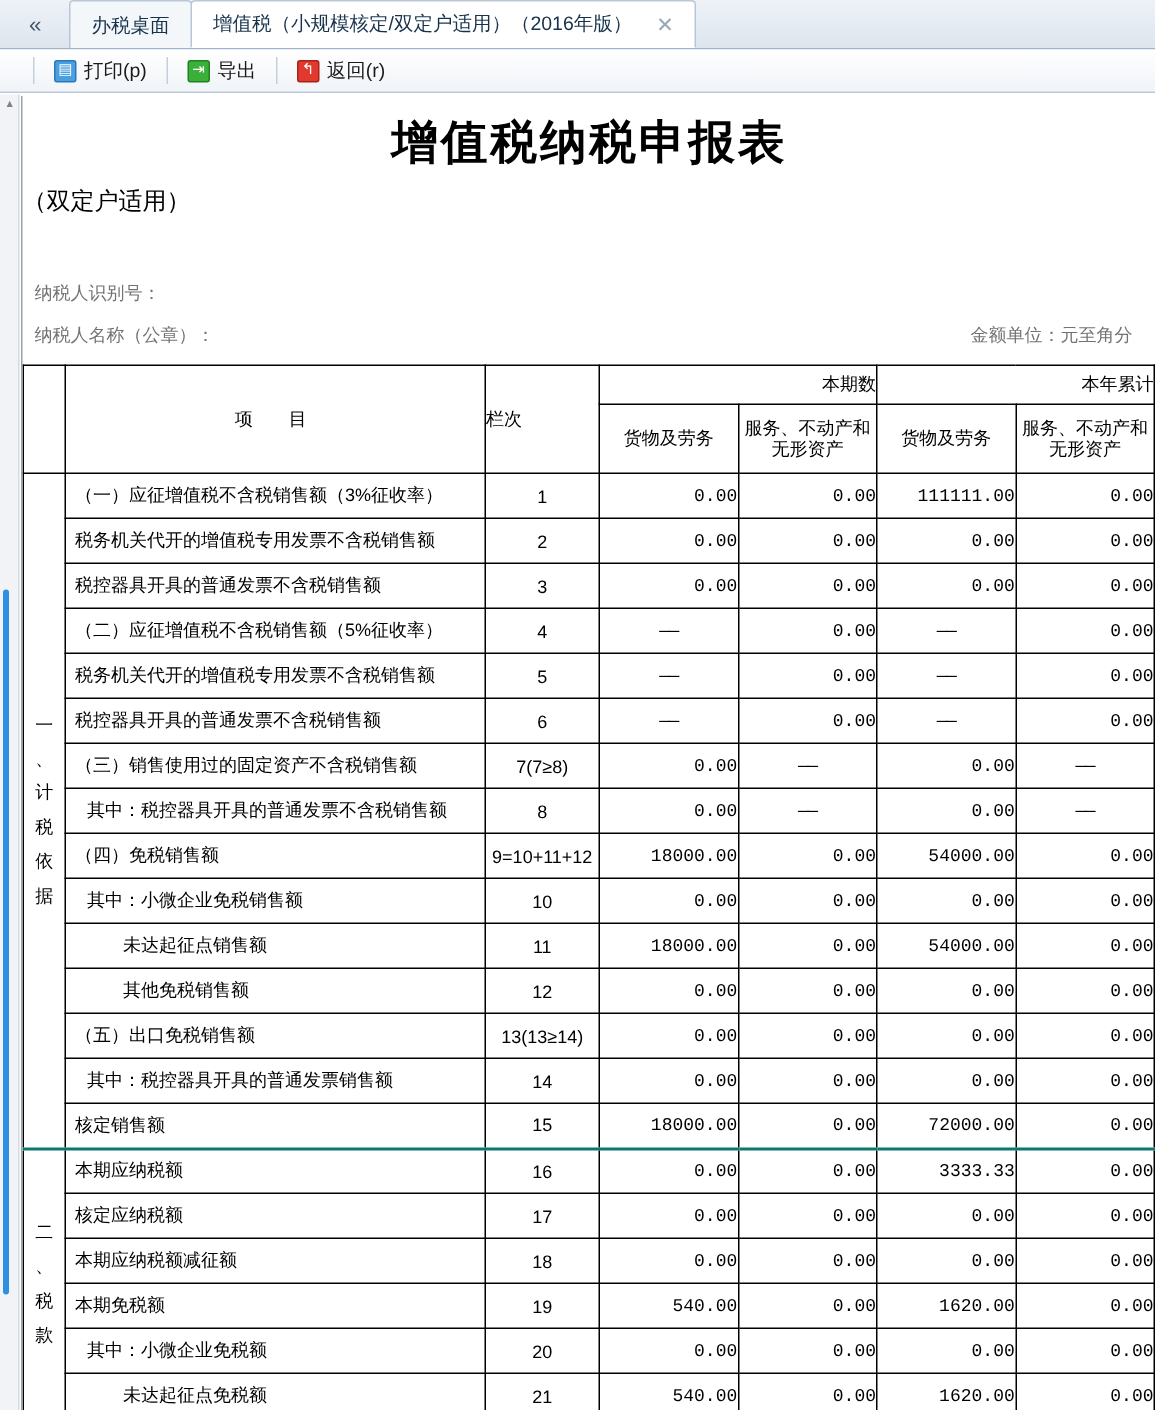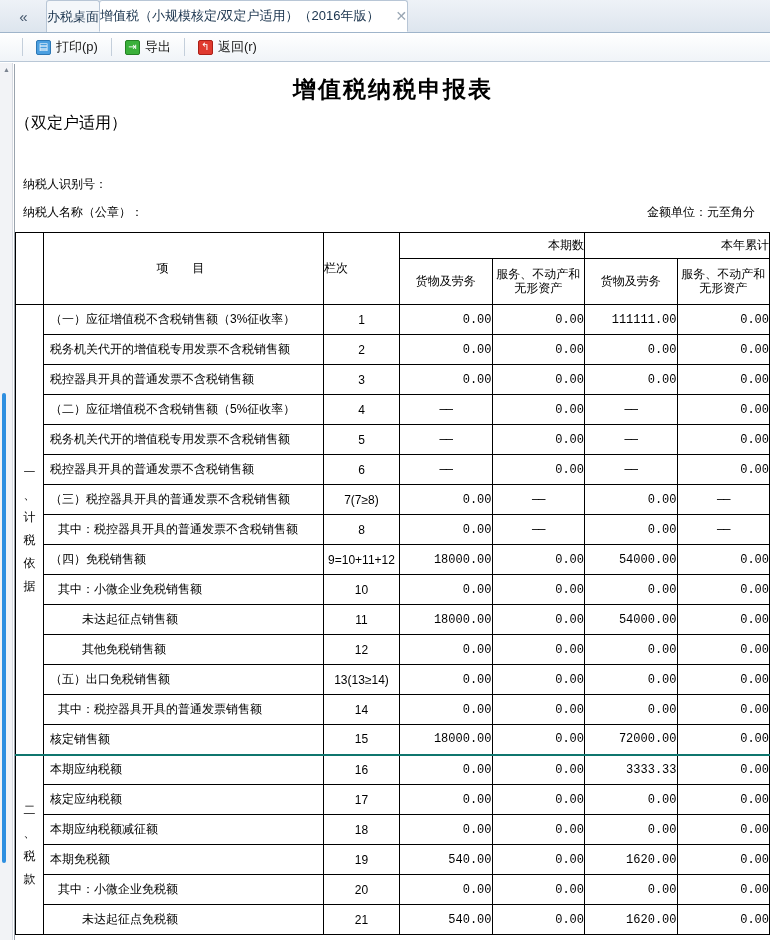--- a/index.html
+++ b/index.html
@@ -17,21 +17,21 @@
     background: linear-gradient(#eef2f7, #dde5ee);
     border-bottom: 1px solid #9fb4ca;
     display: flex; align-items: flex-end;
   }
   #tabbar .collapse-btn {
     width: 46px; height: 32px;
     display: flex; align-items: center; justify-content: center;
     color: #44566b; font-size: 15px; letter-spacing: -1px;
   }
   .tab {
-    height: 32px; padding: 0 0;
+    height: 32px; padding: 0 14px;
     display: flex; align-items: center;
     font-size: 13px; color: #18324c;
     border-left: 1px solid #b8c6d6;
     border-right: 1px solid #b8c6d6;
     border-top: 1px solid #b8c6d6;
     border-top-left-radius: 3px; border-top-right-radius: 3px;
     background: #f4f7fa;
     margin-right: -1px;
     white-space: nowrap;
   }
@@ -85,30 +85,30 @@
   #page {
     position: absolute; left: 14px; top: 64px;
     width: 756px; height: 876px;
     background: #ffffff;
     border-left: 1px solid #9aa3ad;
     overflow: hidden;
   }
   #doc { position: relative; width: 756px; }
 
   .doc-title {
-    text-align: center; font-size: 23px; font-weight: bold;
+    text-align: center; font-size: 31px; font-weight: bold;
     font-family: "Liberation Serif", "DejaVu Serif", serif;
     letter-spacing: 2px; margin-top: 10px; color: #000;
   }
   .doc-subtitle {
     text-align: left; font-size: 16px; font-weight: normal;
     margin-top: 8px; color: #000;
   }
 
-  .meta { position: relative; margin-top: 42px; padding: 0 8px; font-size: 12px; color: #000000; }
+  .meta { position: relative; margin-top: 42px; padding: 0 8px; font-size: 12px; color: #737373; }
   .meta-row { display: flex; justify-content: space-between; margin-bottom: 11px; }
   .meta-left { white-space: nowrap; }
   .meta-right { white-space: nowrap; padding-right: 8px; }
 
   
   table.form {
     border-collapse: collapse;
     width: 754px;
     margin-top: 6px;
     table-layout: fixed;
@@ -287,21 +287,21 @@
           </tr>
           <tr>
             <td class="item i0">税控器具开具的普通发票不含税销售额</td>
             <td class="no">6</td>
             <td class="val dash">——</td>
             <td class="val">0.00</td>
             <td class="val dash">——</td>
             <td class="val">0.00</td>
           </tr>
           <tr>
-            <td class="item i0">（三）税控器具开具的普通发票不含税销售额</td>
+            <td class="item i0">（三）销售使用过的固定资产不含税销售额</td>
             <td class="no">7(7≥8)</td>
             <td class="val">0.00</td>
             <td class="val dash">——</td>
             <td class="val">0.00</td>
             <td class="val dash">——</td>
           </tr>
           <tr>
             <td class="item i1">其中：税控器具开具的普通发票不含税销售额</td>
             <td class="no">8</td>
             <td class="val">0.00</td>

